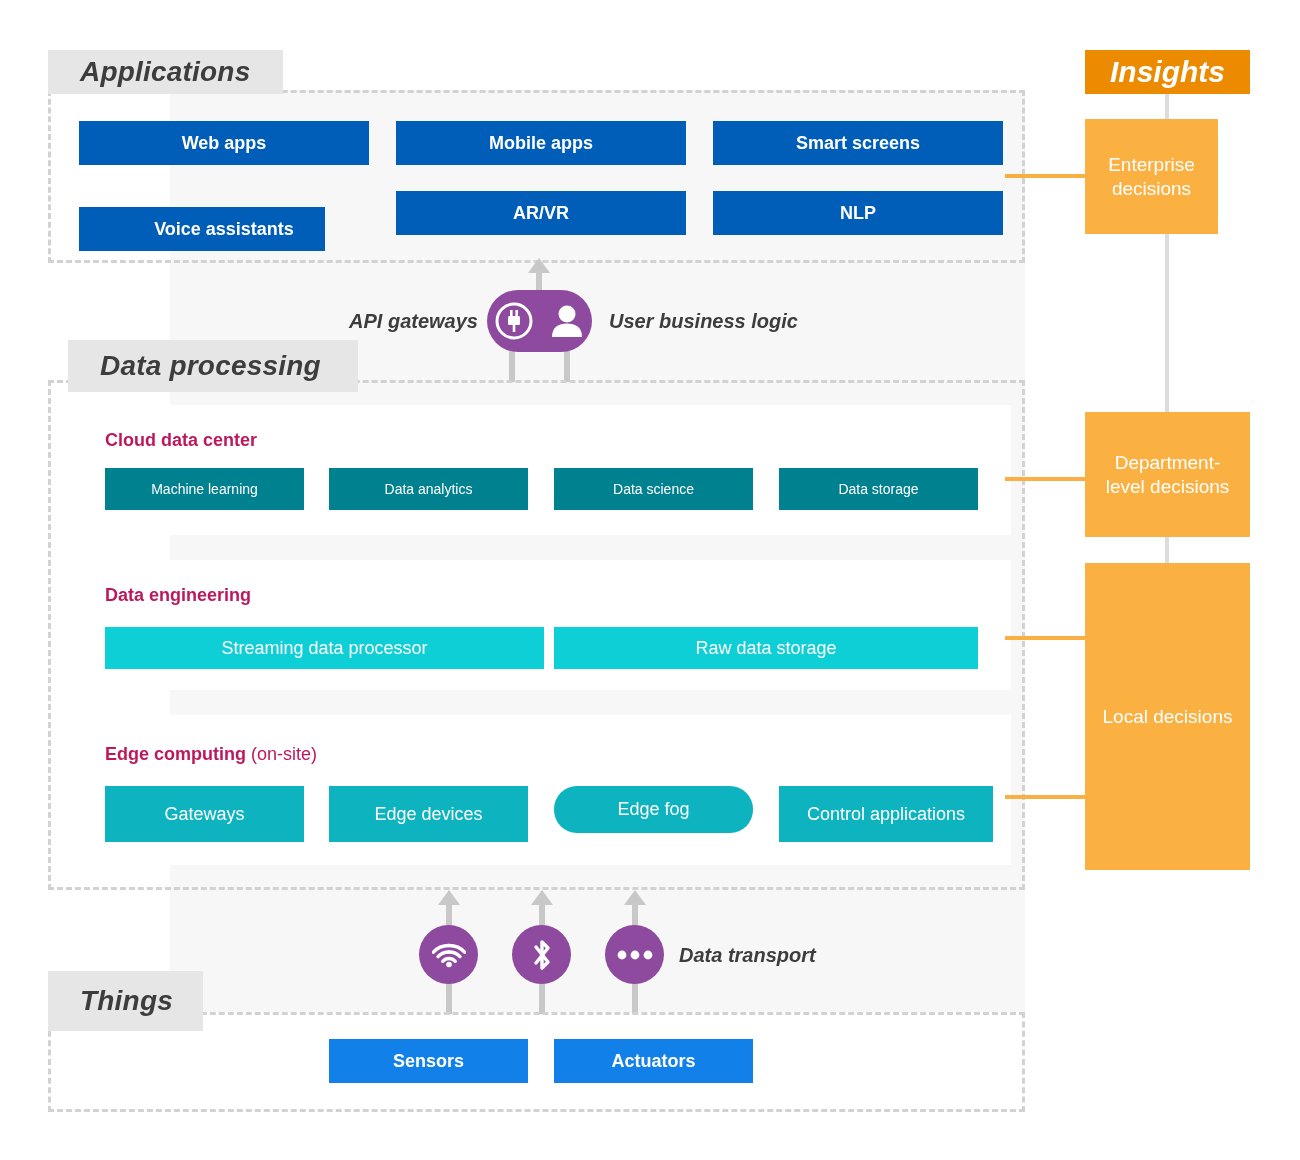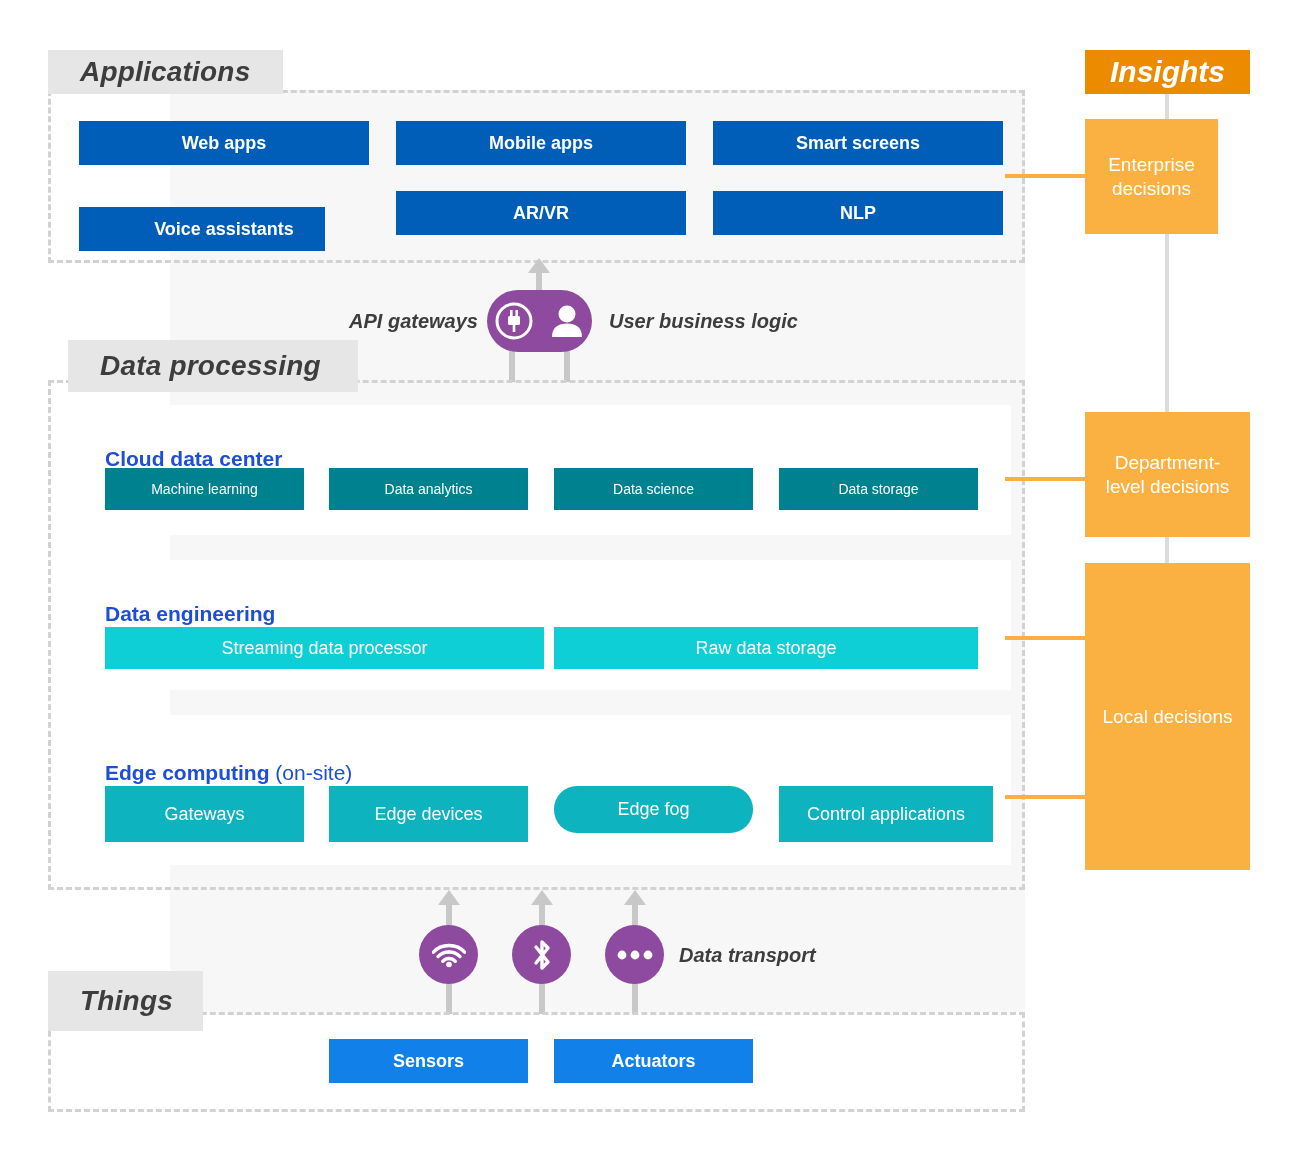--- a/index.html
+++ b/index.html
@@ -54,25 +54,24 @@
   }
   .box-blue-dark { background: #005eb8; font-weight: bold; font-size: 18px; }
   .box-blue-bright { background: #1180e8; font-weight: bold; font-size: 18px; }
   .box-teal-dark { background: #00818f; font-size: 14px; }
   .box-cyan { background: #0fcfd6; font-size: 18px; }
   .box-teal-mid { background: #0db3be; font-size: 18px; }
 
   
   .group-heading {
     position: absolute;
-    color: #1d4ed8;
-    font-size: 21px;
+    color: #be185d;
+    font-size: 18px;
     font-weight: bold;
     white-space: nowrap;
-    margin-top: 17px;
   }
   .group-heading .sub { font-weight: normal; }
 
   
   .insights-header {
     position: absolute;
     background: #ed8b00;
     color: #ffffff;
     font-weight: bold;
     font-style: italic;

